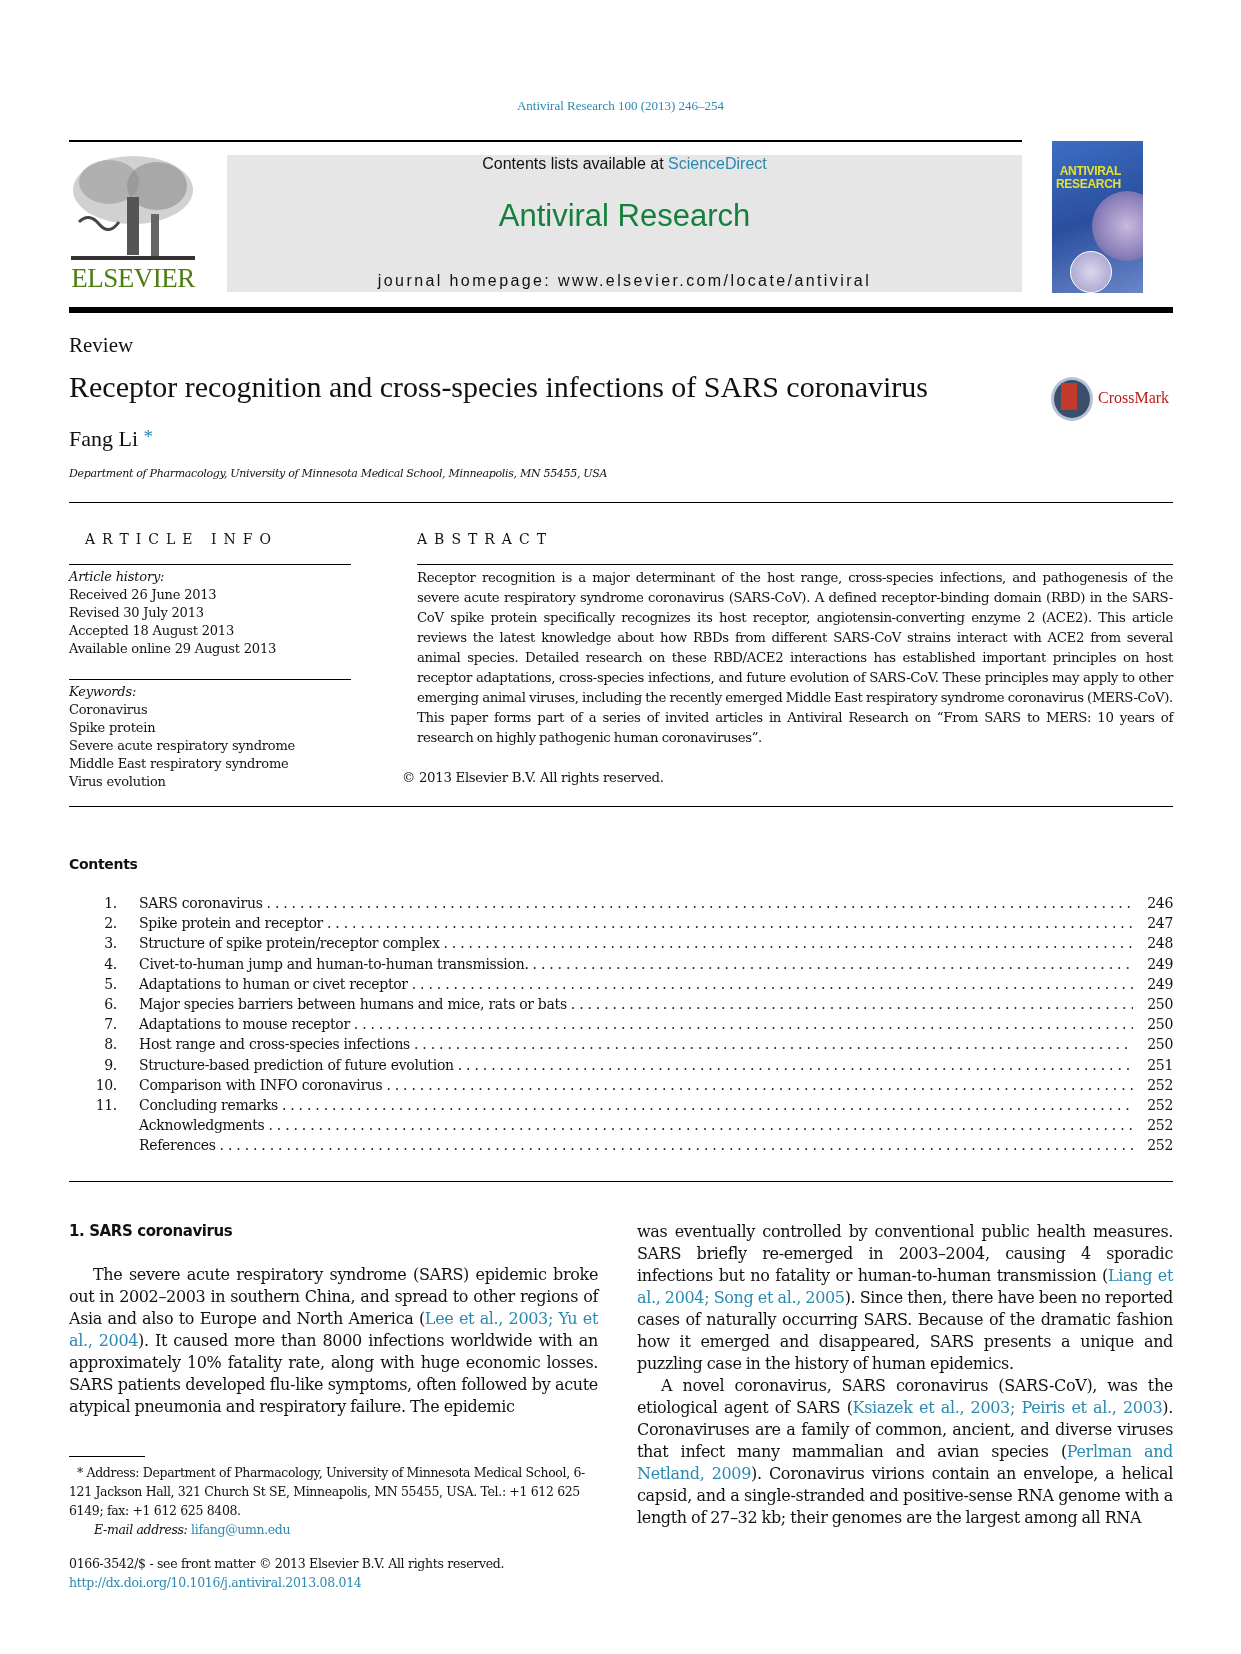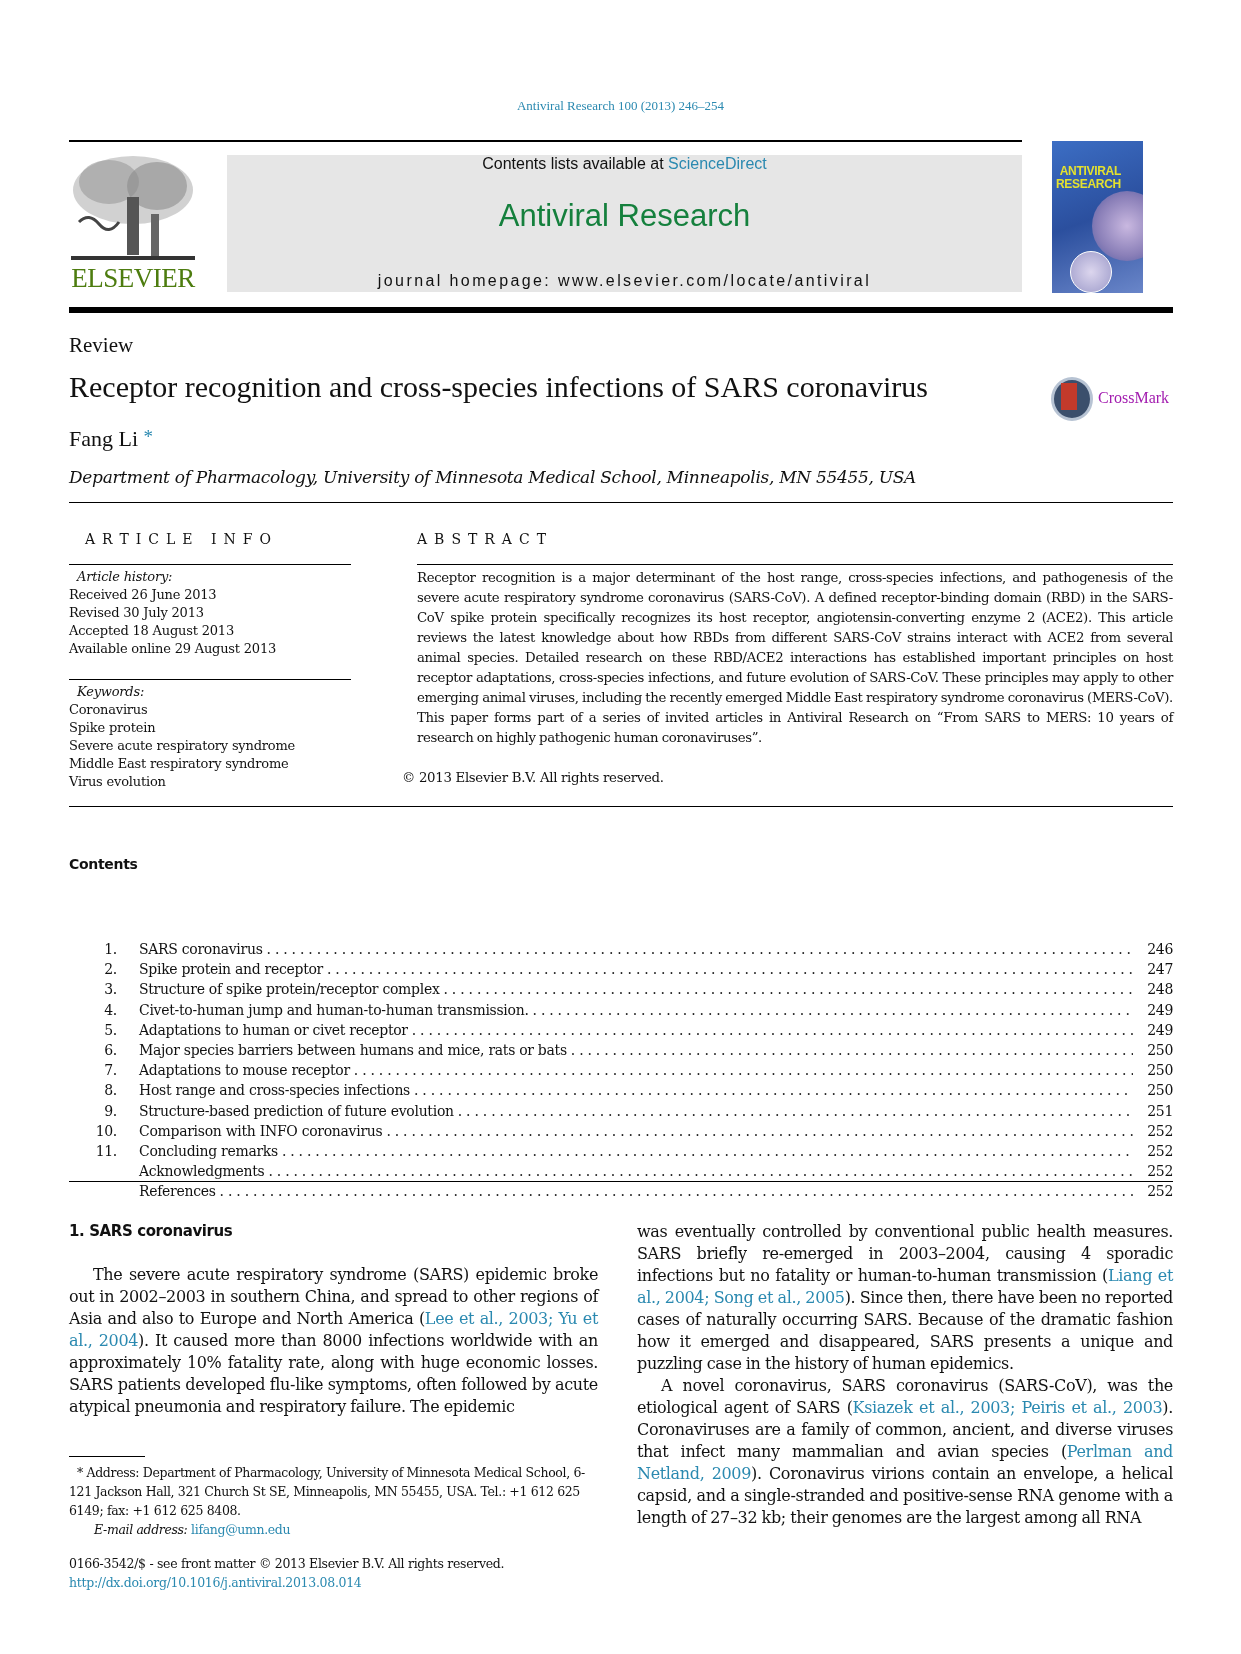--- a/index.html
+++ b/index.html
@@ -24,50 +24,50 @@
   #cover-circle1 { position: absolute; left: 40px; top: 50px; width: 70px; height: 70px; border-radius: 50%; background: radial-gradient(circle, #c9b8e0 0%, #8a7fb8 60%, #4e58a0 100%); }
   #cover-circle2 { position: absolute; left: 18px; top: 110px; width: 42px; height: 42px; border-radius: 50%; background: radial-gradient(circle, #dcd6ee 0%, #9c9ac9 100%); border: 1px solid #fff; }
 
   #thick-rule { left: 69px; top: 307px; width: 1104px; height: 6px; background: #000; }
 
   #article-type { left: 69px; top: 333px; font-family: "Liberation Serif", serif; font-size: 21px; }
   #article-title { left: 69px; top: 370px; font-family: "Liberation Serif", serif; font-size: 30px; }
   #crossmark { left: 1051px; top: 377px; width: 124px; height: 46px; }
   #crossmark-icon { position: absolute; left: 0; top: 0; width: 42px; height: 44px; border-radius: 50%; background: #3b4f6c; border: 3px solid #b7c3d3; }
   #crossmark-ribbon { position: absolute; left: 10px; top: 6px; width: 16px; height: 27px; background: #c33a2b; }
-  #crossmark-label { position: absolute; left: 47px; top: 12px; font-family: "Liberation Serif", serif; font-size: 16px; color: #a21caf; }
+  #crossmark-label { position: absolute; left: 47px; top: 12px; font-family: "Liberation Serif", serif; font-size: 16px; color: #b91c1c; }
   #author { left: 69px; top: 426px; font-family: "Liberation Serif", serif; font-size: 22px; }
   #author-star { color: #2a89b0; font-size: 19px; vertical-align: top; }
-  #affiliation { left: 69px; top: 467px; font-family: "DejaVu Serif", serif; font-style: italic; font-size: 17px; letter-spacing: -0.3px; }
+  #affiliation { left: 69px; top: 467px; font-family: "DejaVu Serif", serif; font-style: italic; font-size: 11px; letter-spacing: -0.3px; }
 
   #rule-under-aff { left: 69px; top: 502px; width: 1104px; height: 1px; background: #000; }
 
   .spaced-heading { font-family: "DejaVu Serif", serif; font-size: 14px; letter-spacing: 7px; }
   #article-info-heading { left: 85px; top: 531px; }
   #abstract-heading { left: 417px; top: 531px; }
 
   .thin-rule { height: 1px; background: #000; }
   #ai-rule1 { left: 69px; top: 564px; width: 282px; }
   #ai-rule2 { left: 69px; top: 679px; width: 282px; }
   #ab-rule1 { left: 417px; top: 564px; width: 756px; }
   #bottom-front-rule { left: 69px; top: 806px; width: 1104px; }
 
   .info-block { left: 69px; font-size: 13px; line-height: 18px; letter-spacing: -0.2px; }
-  .info-block .label { font-style: italic; margin-left: 8px; }
+  .info-block .label { font-style: italic; }
   #history-block { top: 568px; }
   #keywords-block { top: 683px; }
 
   #abstract-text { left: 417px; top: 568px; width: 756px; font-family: "DejaVu Serif", serif; font-size: 13.3px; line-height: 20px; text-align: justify; letter-spacing: -0.35px; word-spacing: -0.5px; }
   #abstract-copyright { left: 402px; top: 770px; width: 756px; text-align: left; font-size: 13.3px; letter-spacing: -0.3px; }
 
   #contents-heading { left: 69px; top: 856px; font-family: "DejaVu Sans", sans-serif; font-weight: bold; font-size: 14px; letter-spacing: -0.3px; }
   #toc { left: 69px; top: 895px; width: 1104px; }
   .toc-row { display: flex; align-items: baseline; height: 20.2px; font-size: 14px; letter-spacing: -0.3px; }
   .toc-num { width: 48px; text-align: right; padding-right: 0; }
-  .toc-title { padding-left: 22px; white-space: nowrap; margin-top: 46px; }
+  .toc-title { padding-left: 22px; white-space: nowrap; }
   .toc-dots { flex: 1; overflow: hidden; white-space: nowrap; margin: 0 4px; letter-spacing: 3.9px; color: #222; }
   .toc-page { width: 36px; text-align: right; }
 
   #toc-rule { left: 69px; top: 1181px; width: 1104px; }
 
   #section-heading { left: 69px; top: 1222px; font-family: "DejaVu Sans", sans-serif; font-weight: bold; font-size: 15px; letter-spacing: -0.4px; }
   .body-col { font-size: 16px; line-height: 22px; text-align: justify; letter-spacing: -0.35px; word-spacing: -0.4px; }
   #col-left { left: 69px; top: 1264px; width: 529px; }
   #col-right { left: 637px; top: 1221px; width: 536px; }
   .indent { text-indent: 24px; }

